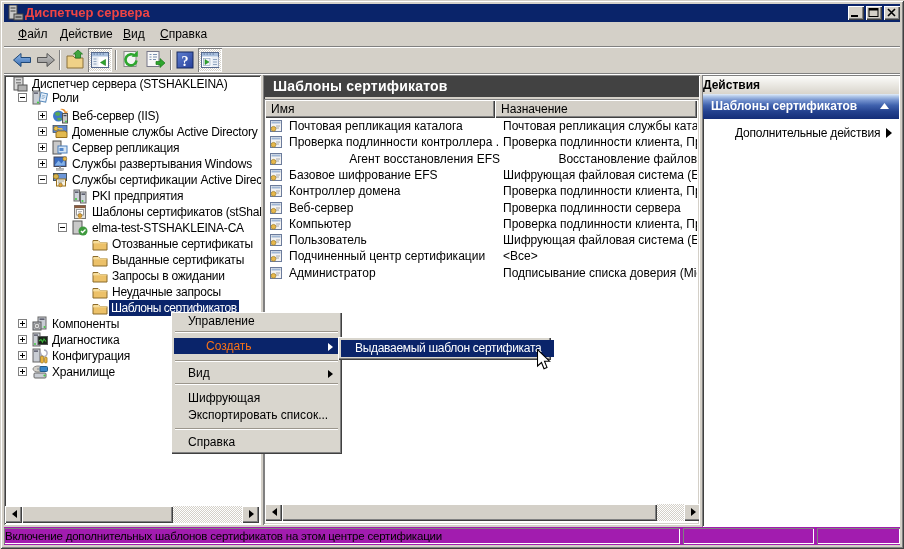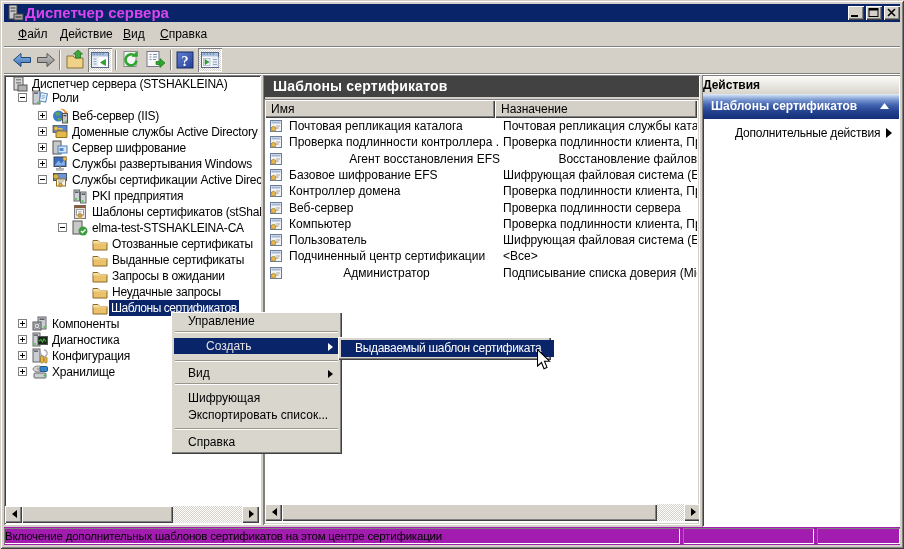--- a/index.html
+++ b/index.html
@@ -2,22 +2,22 @@
 <html><head><meta charset="utf-8"><style>
 *{box-sizing:border-box;}
 html,body{margin:0;padding:0;}
 body{width:904px;height:549px;position:relative;overflow:hidden;
  font-family:"Liberation Sans",sans-serif;background:#D4D0C8;font-size:12px;color:#000;}
 .abs{position:absolute;}
 .win{left:0;top:0;width:904px;height:549px;background:#D4D0C8;
  box-shadow:inset 1px 1px 0 #D4D0C8, inset -1px -1px 0 #404040,
  inset 2px 2px 0 #FFFFFF, inset -2px -2px 0 #808080;}
 
-.title{left:4px;top:4px;width:896px;height:18px;background:#0A246A;color:#d946ef;
- font-weight:bold;font-size:15px;line-height:17px;}
+.title{left:4px;top:4px;width:896px;height:18px;background:#0A246A;color:#ef4444;
+ font-weight:bold;font-size:13px;line-height:17px;}
 .title .txt{position:absolute;left:21px;top:0;}
 .capbtn{position:absolute;top:6px;width:16px;height:14px;background:#D4D0C8;
  box-shadow:inset 1px 1px 0 #FFFFFF, inset -1px -1px 0 #404040, inset -2px -2px 0 #808080;}
 
 .menubar{left:4px;top:22px;width:896px;height:24px;}
 .menubar span{position:absolute;top:5px;}
 u{text-decoration:underline;}
 .mtb-sep{left:4px;top:46px;width:896px;height:2px;
  box-shadow:inset 0 1px 0 #808080, inset 0 -1px 0 #FFFFFF;}
 
@@ -69,21 +69,21 @@
 .arrL:before{border-right:5px solid #000;left:3px;}
 .arrR:before{border-left:5px solid #000;left:7px;}
 
 .status{left:4px;top:527px;width:896px;height:18px;background:#a21caf;}
 .ssec{position:absolute;top:1px;height:16px;box-shadow:inset 1px 1px 0 #808080, inset -1px -1px 0 #FFFFFF;line-height:16px;padding-left:1px;overflow:hidden;white-space:nowrap;font-size:11.5px;letter-spacing:-0.2px;}
 
 .cmenu{left:171px;top:312px;width:171px;height:142px;background:#D9D6CE;
  box-shadow:inset 1px 1px 0 #FFFFFF, inset -1px -1px 0 #404040, inset -2px -2px 0 #808080;
  z-index:50;}
 .mitem{position:absolute;left:3px;width:165px;height:17px;line-height:17px;padding-left:14px;}
-.mitem.hl{background:#0A246A;color:#e5e5e5;padding-left:32px;}
+.mitem.hl{background:#0A246A;color:#f97316;padding-left:32px;}
 .msep{position:absolute;left:4px;width:163px;height:2px;
  box-shadow:inset 0 1px 0 #9B968C, inset 0 -1px 0 #FFFFFF;}
 .marr{position:absolute;right:6px;top:5px;width:0;height:0;
  border:4px solid transparent;border-left:5px solid #000;border-right:none;}
 .mitem.hl .marr{border-left-color:#fff;}
 .smenu{left:338px;top:337px;width:213px;height:23px;background:#D9D6CE;
  box-shadow:inset 1px 1px 0 #FFFFFF, inset -1px -1px 0 #404040, inset -2px -2px 0 #808080;
  z-index:60;}
 .smenu .row{position:absolute;left:3px;top:3px;width:213px;height:17px;background:#0A246A;
  color:#fff;line-height:17px;padding-left:14px;letter-spacing:-0.3px;}
@@ -247,21 +247,21 @@
       </svg>
       <span style="position:absolute;left:68px;top:0;">Доменные службы Active Directory</span>
     </div>
     <div class="trow" style="top: 65px; left: 0px; width: 255px;">
       <div class="pm plus" style="left:34px;top:3px"></div>
       <svg style="position:absolute;left:48px;top:0px" width="16" height="16">
         <rect x="1" y="1" width="8" height="13" fill="#C9C9C9" stroke="#555"></rect>
         <rect x="6" y="6" width="9" height="7" fill="#D6E6F5" stroke="#4A7EBB"></rect>
         <rect x="7.5" y="8" width="4" height="3" fill="#5588CC"></rect>
       </svg>
-      <span style="position:absolute;left:68px;top:0;">Сервер шифрование</span>
+      <span style="position:absolute;left:68px;top:0;">Сервер репликация</span>
     </div>
     <div class="trow" style="top: 81px; left: 0px; width: 255px;">
       <div class="pm plus" style="left:34px;top:3px"></div>
       <svg style="position:absolute;left:48px;top:0px" width="16" height="16">
         <rect x="2" y="1" width="12" height="9.5" fill="#3A6CC0" stroke="#445"></rect>
         <path d="M3 9 L6.5 4.5 L9.5 7.5 L12.5 3.5 L13 9.5 L3 9.5 Z" fill="#85B2E8"></path>
         <circle cx="12.8" cy="2.8" r="2" fill="#E8B84B" stroke="#8A6A1A" stroke-width="0.5"></circle>
         <rect x="7" y="10.5" width="2" height="2" fill="#999"></rect>
         <rect x="4.5" y="12.5" width="7" height="1.8" fill="#BBB" stroke="#888" stroke-width="0.5"></rect>
       </svg>
@@ -496,21 +496,21 @@
         <span style="position:absolute;left:24px;width:211px;overflow:hidden;">Подчиненный центр сертификации</span>
         <span style="position:absolute;left:238px;width:194px;overflow:hidden;">&lt;Все&gt;</span>
       </div>
       <div class="lrow" style="top: 165.7px; width: 433px;">
         <svg class="licon" width="14" height="14">
           <rect x="1.5" y="1.5" width="11" height="11" fill="#F2F2F2" stroke="#6B7B9B"></rect>
           <rect x="2.5" y="2.5" width="9" height="2" fill="#9FB6D4"></rect>
           <path d="M7 7 h4 M7 9 h3" stroke="#A0A0A0" stroke-width="0.9"></path>
           <circle cx="4.5" cy="9.8" r="2.4" fill="#E8B84B" stroke="#9B7A22" stroke-width="0.7"></circle>
         </svg>
-        <span style="position:absolute;left:16px;width:211px;overflow:hidden;text-align:center;">Администратор</span>
+        <span style="position:absolute;left:24px;width:211px;overflow:hidden;">Администратор</span>
         <span style="position:absolute;left:238px;width:194px;overflow:hidden;">Подписывание списка доверия (Micros</span>
       </div>
       <div class="hsb" style="left:1px;top:405px;width:431px;">
         <div class="sbtn arrL" style="left:0px"></div>
         <div class="sthumb" style="left:17px;width:375px;"></div>
         <div class="sbtn arrR" style="left:419px"></div>
       </div>
     </div>
 </div>
 

